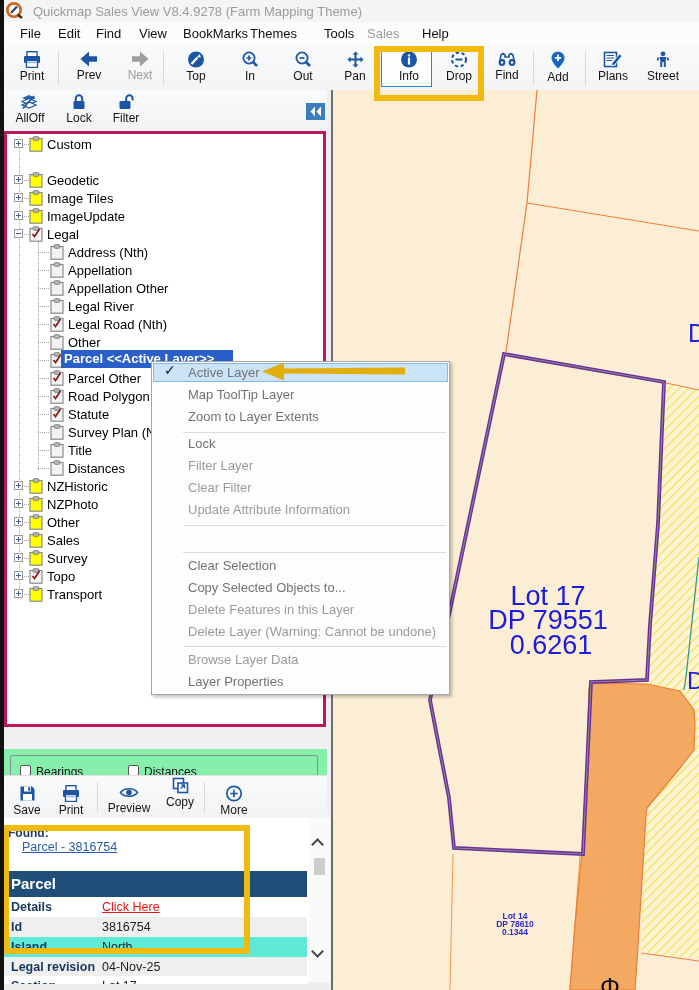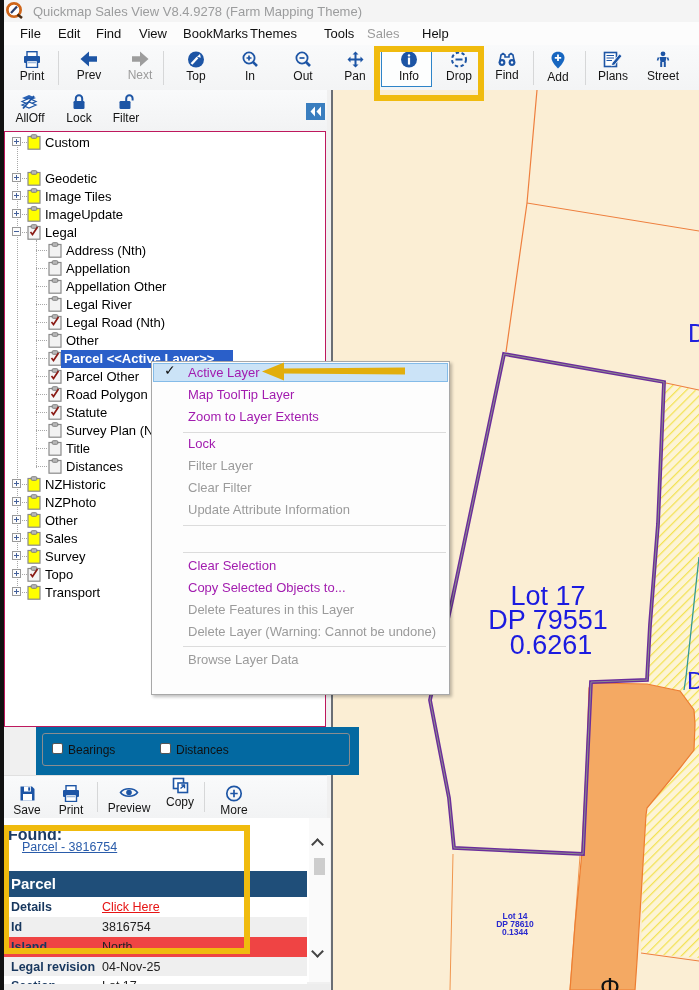--- a/index.html
+++ b/index.html
@@ -11,44 +11,44 @@
 .mi{position:absolute;top:4px;font-size:13px;color:#101010;}
 #toolbar1{position:absolute;left:3px;top:45px;width:696px;height:45px;background:linear-gradient(#f9fafb,#f3f4f5);z-index:5;}
 .tbtn{position:absolute;top:6px;text-align:center;font-size:12px;color:#151515;}
 .tbtn svg{display:block;margin:0 auto 2px;}
 .tbtn .lb{display:block;line-height:13px;}
 .tsep{position:absolute;top:6px;width:1px;height:34px;background:#d6d7d8;}
 .dis{color:#9b9b9b;}
 #toolbar2{position:absolute;left:4px;top:90px;width:323px;height:41px;background:linear-gradient(#f9fafb,#f2f3f4);z-index:5;}
 #collapse{position:absolute;left:302px;top:13px;width:19px;height:17px;background:#3a7ebf;color:#fff;}
 #map{position:absolute;left:331px;top:88px;width:368px;height:902px;background:#fbeed4;border-left:2px solid #6a6e74;border-top:2px solid #6a6e74;z-index:1;}
-#tree{position:absolute;left:4px;top:131px;width:322px;height:596px;background:#fff;border:1px solid #be185d;z-index:6;overflow:hidden;}
+#tree{position:absolute;left:4px;top:131px;width:322px;height:596px;background:#fff;border:3px solid #be185d;z-index:6;overflow:hidden;}
 .trow{position:absolute;height:18px;font-size:13px;color:#000;white-space:nowrap;}
-#bearings{position:absolute;left:4px;top:727px;width:323px;height:48px;background:#0369a1;z-index:6;margin-left:32px;}
+#bearings{position:absolute;left:4px;top:749px;width:323px;height:48px;background:#86efac;z-index:6;}
 #bgroup{position:absolute;left:6px;top:6px;width:308px;height:33px;border:1px solid #8a8d90;border-radius:3px;}
 .cb{position:absolute;width:11px;height:11px;border:1px solid #555;background:#fff;border-radius:2px;}
 .cblb{position:absolute;font-size:12px;color:#111;}
 #savebar{position:absolute;left:4px;top:775px;width:323px;height:43px;background:linear-gradient(#f9fafb,#f2f3f4);border-top:1px solid #e0e0e0;z-index:6;}
 #foundarea{position:absolute;left:4px;top:818px;width:326px;height:164px;background:#fff;z-index:6;font-size:12px;}
 #bottomstrip{position:absolute;left:4px;top:984px;width:326px;height:6px;background:#ededed;z-index:6;}
-#found{position:absolute;left:4px;top:8px;color:#1c3c64;font-weight:bold;font-size:16px;}
+#found{position:absolute;left:4px;top:8px;color:#1c3c64;font-weight:bold;font-size:12px;}
 #flink{position:absolute;left:18px;top:22px;color:#2a5caa;text-decoration:underline;font-size:12.5px;}
 #phead{position:absolute;left:0px;top:53px;width:303px;height:26px;background:#1f4e79;color:#fff;font-weight:bold;font-size:15px;line-height:26px;padding-left:7px;}
 .prow{position:absolute;left:0;width:303px;height:20px;line-height:20px;}
 .prow .k{position:absolute;left:7px;font-weight:bold;color:#17375e;font-size:12.5px;}
 .prow .v{position:absolute;left:98px;color:#222;font-size:12.5px;}
 #fscroll{position:absolute;left:305px;top:0px;width:21px;height:164px;background:#fafafa;}
 .chev{position:absolute;left:4px;width:10px;height:10px;}
 .chev:before{content:"";position:absolute;left:0;top:2px;width:7px;height:7px;border-left:2px solid #444;border-top:2px solid #444;transform:rotate(45deg);}
 .chev.dn:before{transform:rotate(225deg);top:-1px;}
 #fthumb{position:absolute;left:5px;top:40px;width:11px;height:17px;background:#cdcdcd;}
 #ybox1{position:absolute;left:374px;top:46px;width:110px;height:55px;border:6px solid #f0bb0e;z-index:20;}
 #ybox2{position:absolute;left:3px;top:825px;width:247px;height:129px;border:6px solid #f0bb0e;z-index:20;}
 #ctxmenu{position:absolute;left:151px;top:361px;width:299px;height:334px;background:#fdfdfd;border:1px solid #a8a8a8;box-shadow:2px 2px 3px rgba(0,0,0,.25);z-index:10;}
-.ci{position:absolute;left:0;width:297px;height:22px;line-height:22px;font-size:13px;color:#a21caf;padding-left:36px;}
+.ci{position:absolute;left:0;width:297px;height:22px;line-height:22px;font-size:13px;color:#737373;padding-left:36px;}
 .ci.d{color:#9b9b9b;}
 .csep{position:absolute;left:31px;width:263px;height:1px;background:#dcdcdc;}
 #hl{position:absolute;left:1px;top:1px;width:295px;height:19px;background:#cbe3f7;border:1px solid #84bbe8;}
 #hlchk{position:absolute;left:12px;top:0px;width:20px;height:21px;font-size:14px;color:#111;}
 #selrow{position:absolute;left:61px;top:350px;width:172px;height:18px;background:#2a5fc9;color:#fff;font-weight:bold;font-size:13px;line-height:18px;padding-left:3px;z-index:7;white-space:nowrap;overflow:hidden;}
 #arrow{position:absolute;left:258px;top:358px;z-index:30;}
 .trow{left:0;width:318px;}
 .trow .tx{position:absolute;left:40px;top:2px;}
 .trow.c1 .tx{left:61px;}
 .eb{position:absolute;left:7px;top:4px;width:9px;height:9px;border:1px solid #9a9a9a;background:#fcfcfc;}
@@ -561,21 +561,21 @@
  <div id="flink">Parcel - 3816754</div>
  <div id="phead">Parcel</div>
  <div class="prow" style="top:79px;background:#fff">
         <span class="k">Details</span>
         <span class="v" style="color:#e61414;text-decoration:underline">Click Here</span>
       </div>
  <div class="prow" style="top:99px;background:#efefef">
         <span class="k">Id</span>
         <span class="v">3816754</span>
       </div>
- <div class="prow" style="top:119px;background:#ef4444">
+ <div class="prow" style="top:119px;background:#5eead4">
         <span class="k">Island</span>
         <span class="v">North</span>
       </div>
  <div class="prow" style="top:139px;background:#efefef">
         <span class="k">Legal revision</span>
         <span class="v">04-Nov-25</span>
       </div>
  <div class="prow" style="top:158px;background:#fff">
         <span class="k">Section</span>
         <span class="v">Lot 17</span>
@@ -596,20 +596,21 @@
  <div class="ci" style="top:44px">Zoom to Layer Extents</div>
  <div class="ci" style="top:71px">Lock</div>
  <div class="ci d" style="top:93px">Filter Layer</div>
  <div class="ci d" style="top:115px">Clear Filter</div>
  <div class="ci d" style="top:137px">Update Attribute Information</div>
  <div class="ci" style="top:193px">Clear Selection</div>
  <div class="ci" style="top:215px">Copy Selected Objects to...</div>
  <div class="ci d" style="top:237px">Delete Features in this Layer</div>
  <div class="ci d" style="top:259px">Delete Layer (Warning: Cannot be undone)</div>
  <div class="ci d" style="top:287px">Browse Layer Data</div>
+ <div class="ci" style="top:309px">Layer Properties</div>
  <div class="csep" style="top:70px"></div>
  <div class="csep" style="top:163px"></div>
  <div class="csep" style="top:190px"></div>
  <div class="csep" style="top:284px"></div>
 </div>
 <div id="ybox1"></div>
 <div id="ybox2"></div>
 <div id="arrow"><svg width="150" height="28" viewBox="0 0 150 28">
         <polygon points="4,13.5 26,4.5 26,10.5 147,9.5 147,16.5 26,15.5 26,22.5" fill="#e2ae0c"></polygon>
       </svg></div>

